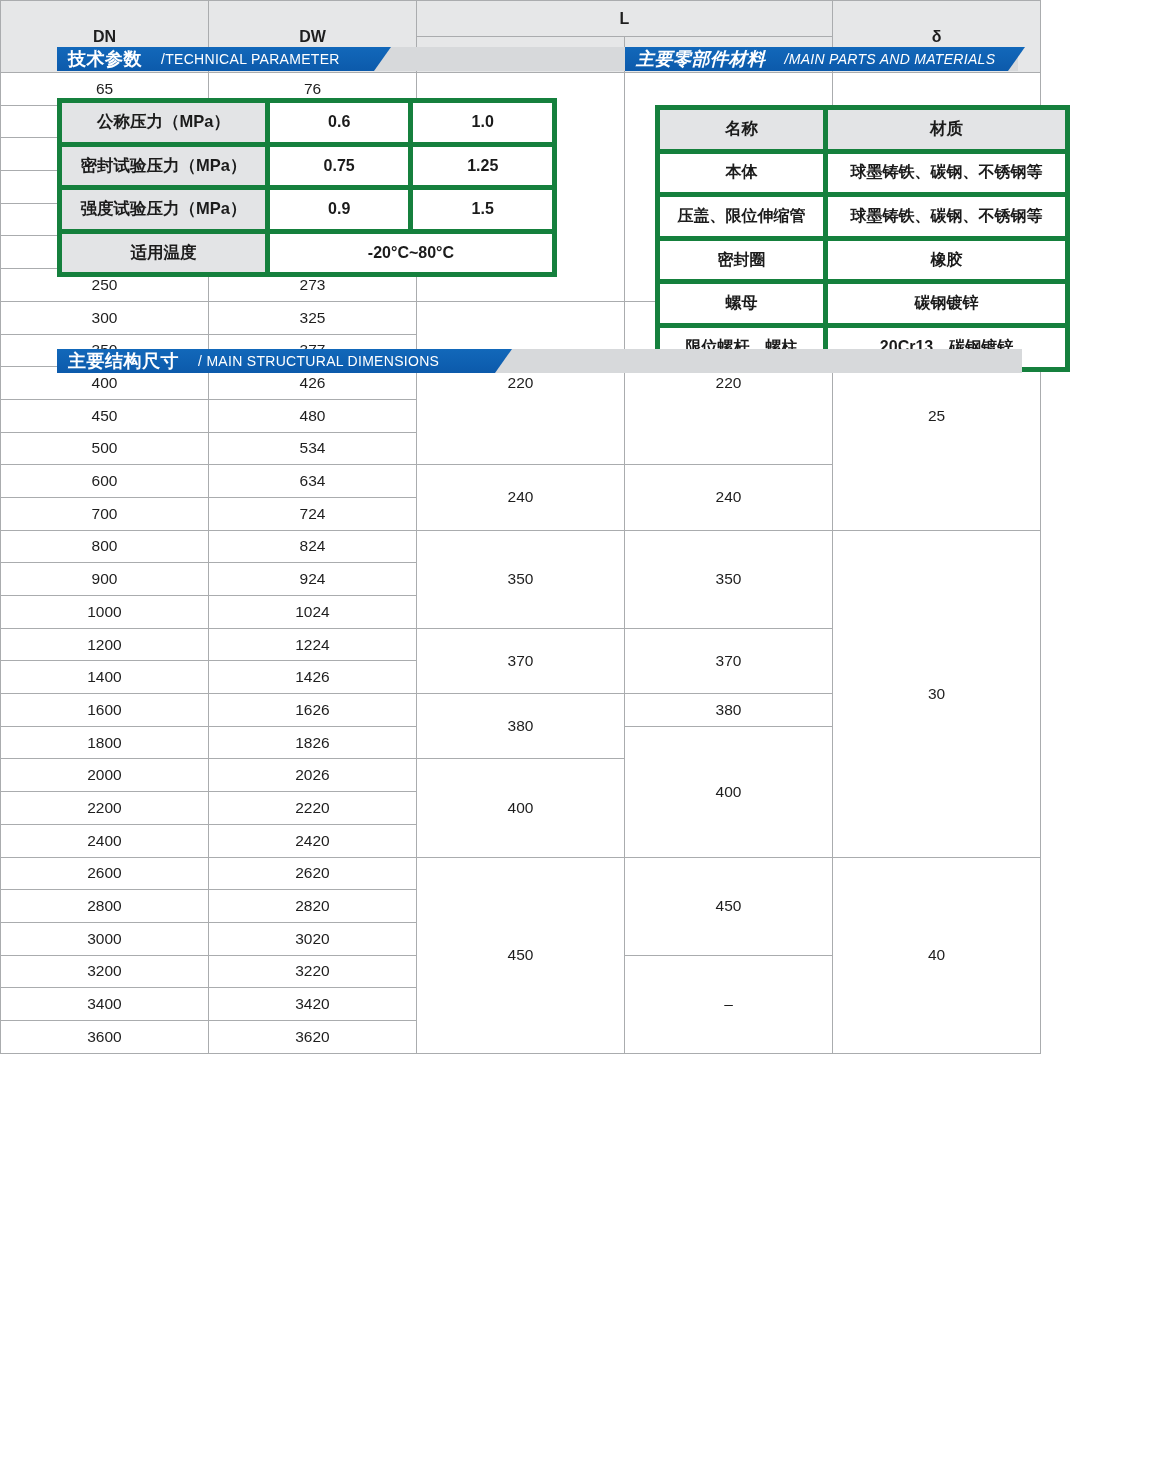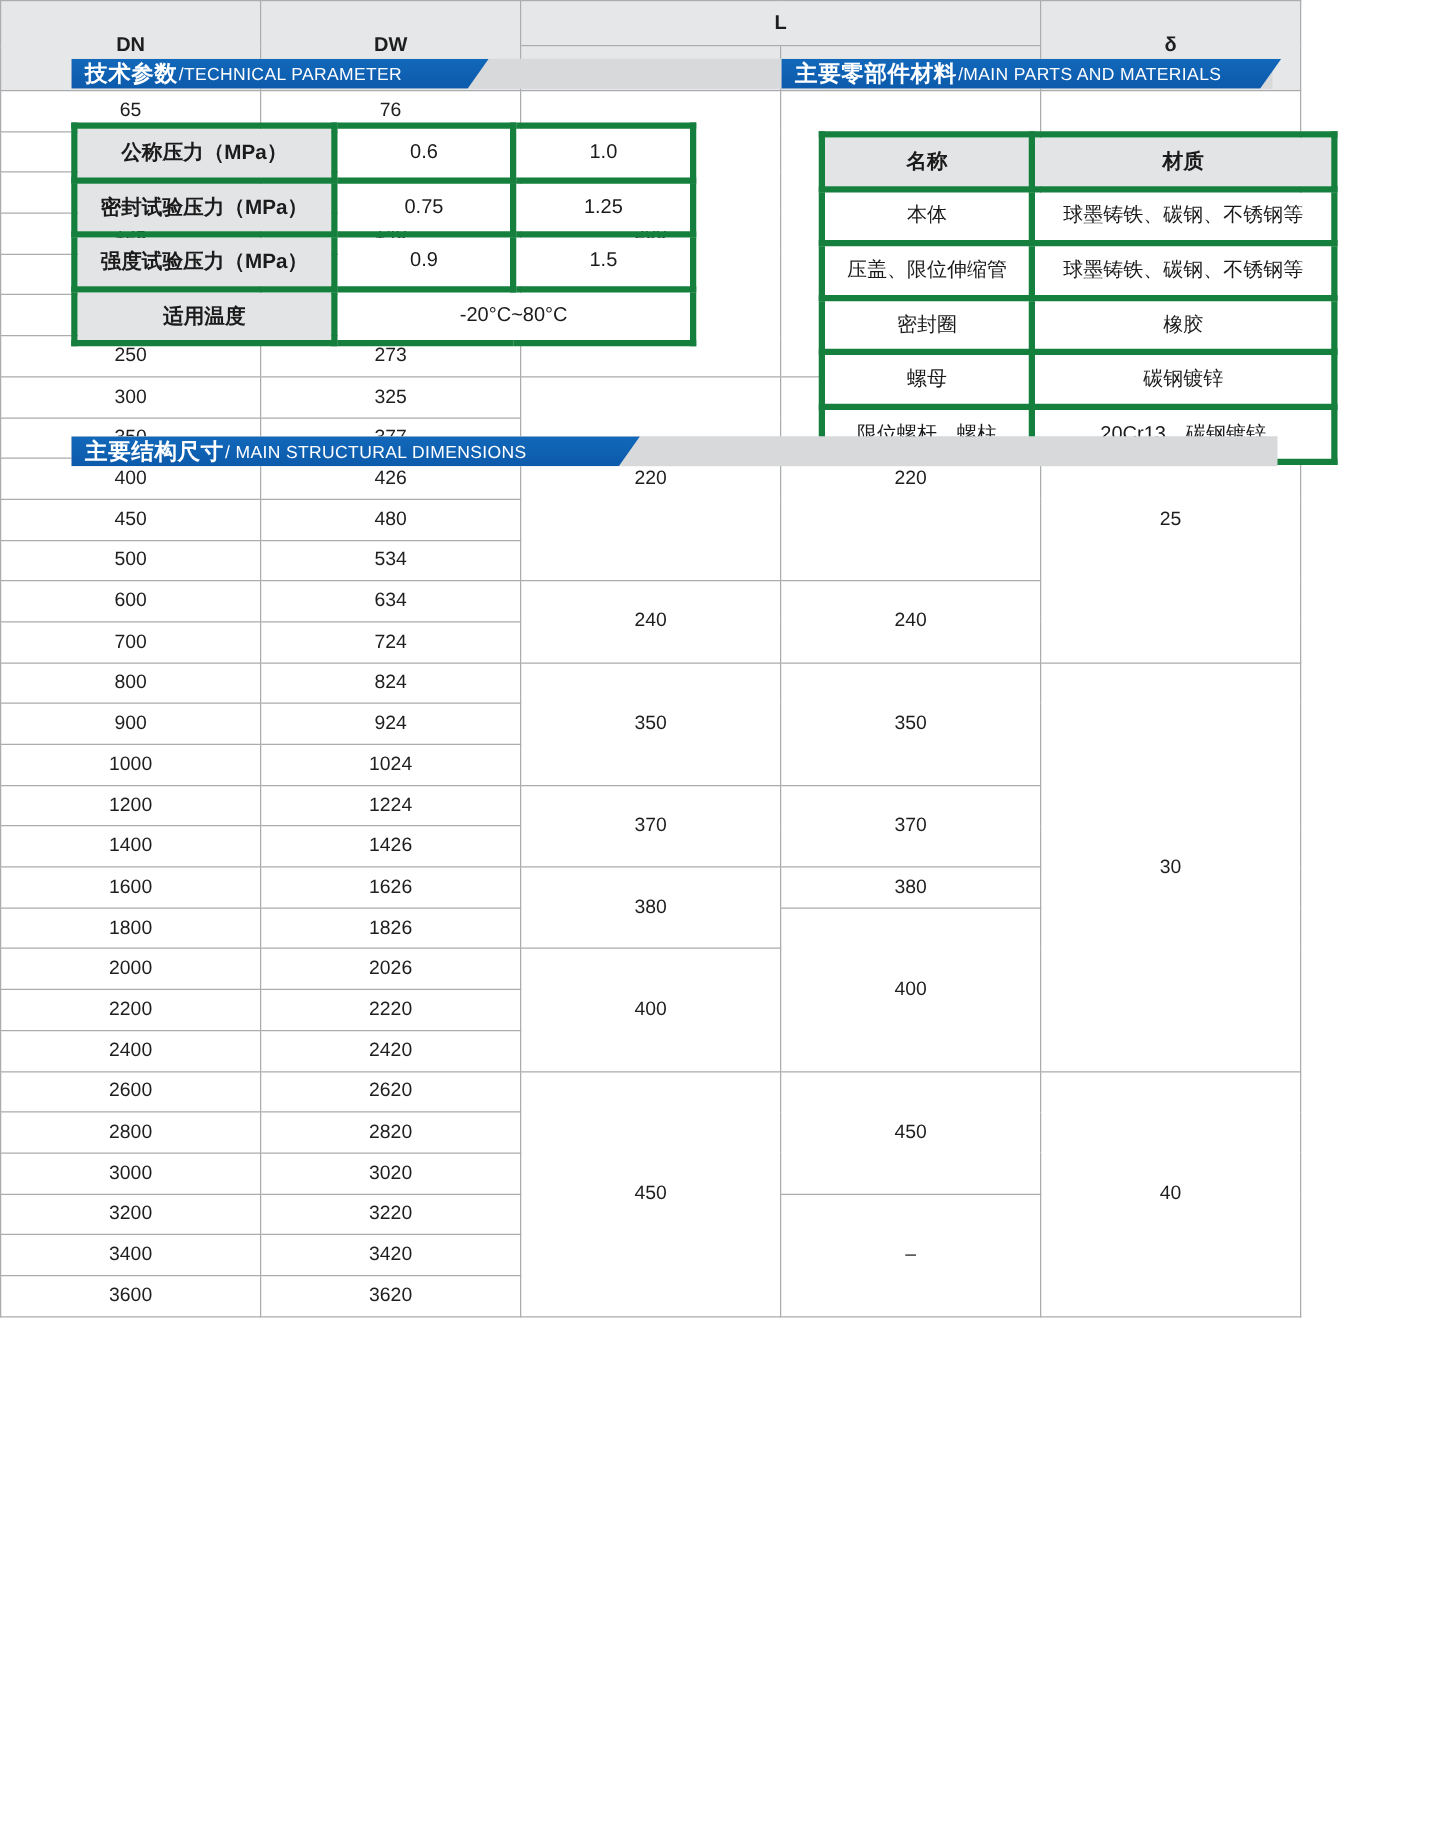--- a/index.html
+++ b/index.html
@@ -9,30 +9,30 @@
   
   .banner { position:absolute; height:24px; background:#d7d9db; }
   .banner-blue {
     position:absolute; left:0; top:0; height:100%;
     background:linear-gradient(180deg,#1268ba 0%, #0c5aab 100%);
     clip-path:polygon(0 0, 100% 0, calc(100% - 17px) 100%, 0 100%);
     display:flex; align-items:center; padding-left:11px; box-sizing:border-box;
     white-space:nowrap;
   }
   .banner-zh { color:#ffffff; font-weight:bold; font-size:18px; letter-spacing:.5px; }
-  .banner-en { color:#ffffff; font-size:14px; margin-left:1px; letter-spacing:.3px; }
+  .banner-en { color:#ffffff; font-size:14px; margin-left:19px; letter-spacing:.3px; }
 
   
   table.spec { position:absolute; border-collapse:collapse; table-layout:fixed; }
   table.spec td, table.spec th {
     border:5px solid #15803d; text-align:center; vertical-align:middle;
     padding:0; color:#1b1b1b; font-size:16px; overflow:hidden;
   }
   table.spec .lbl, table.spec th { background:#e3e4e6; font-weight:bold; font-size:16.5px; }
-  table.spec td.val { background:#ffffff; font-weight:normal; }
+  table.spec td.val { background:#ffffff; font-weight:bold; }
 
   #tech-table  { left:57px;  top:98px;  width:500px; height:179px; }
   #tech-table td { height:35.8px; }
 
   #mat-table   { left:655px; top:105px; width:415px; height:232px;border-radius:14px; }
   #mat-table td, #mat-table th { height:38.6px; }
 
   
   #dim-table { left:57px; top:400px; width:1041px; border-collapse:collapse; table-layout:fixed; }
   #dim-table th, #dim-table td {
@@ -49,21 +49,21 @@
 
 <div class="page">
 
   <div class="banner" style="left:57px; top:47px; width:553px;padding-left:45px;">
     <div class="banner-blue" style="width:334px;">
       <span class="banner-zh">技术参数</span>
       <span class="banner-en">/TECHNICAL PARAMETER</span>
     </div>
   </div>
 
-  <div class="banner" style="left:625px; top:47px; width:393px;">
+  <div class="banner" style="left:625px; top:47px; width:393px;font-style:italic;">
     <div class="banner-blue" style="width:400px;">
       <span class="banner-zh">主要零部件材料</span>
       <span class="banner-en">/MAIN PARTS AND MATERIALS</span>
     </div>
   </div>
 
   <table class="spec" id="tech-table">
     <colgroup>
         <col style="width:42%">
         <col style="width:29%">

